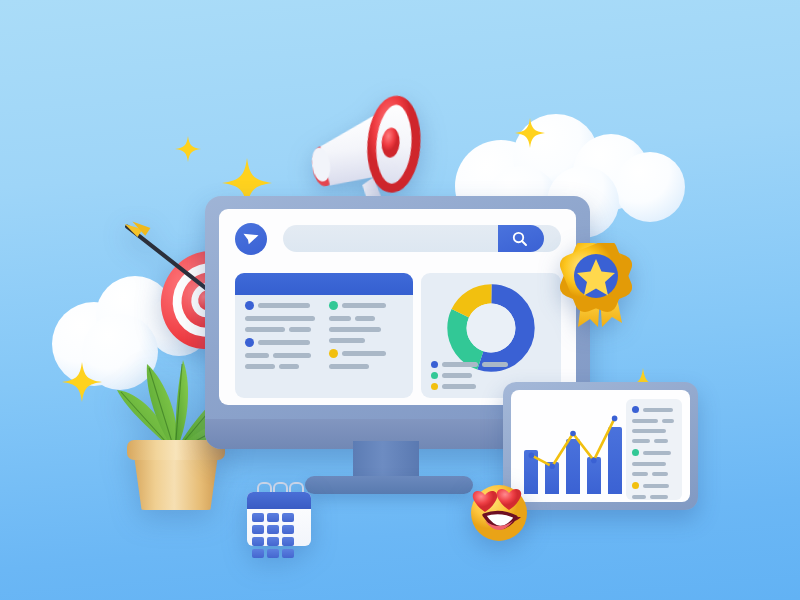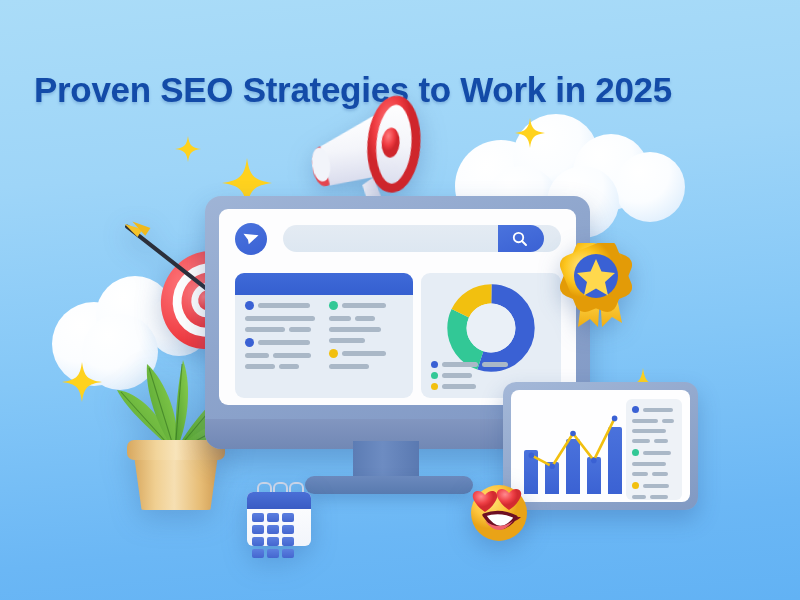--- a/index.html
+++ b/index.html
@@ -178,21 +178,20 @@
     <div class="puff" style="left:92px;top:58px;width:72px;height:72px;"></div>
   </div>
 
   <div class="cloud" style="left:52px;top:268px;width:160px;height:110px;">
     <div class="puff" style="left:0px;top:34px;width:84px;height:84px;"></div>
     <div class="puff" style="left:44px;top:8px;width:78px;height:78px;"></div>
     <div class="puff" style="left:96px;top:26px;width:62px;height:62px;"></div>
     <div class="puff" style="left:30px;top:46px;width:76px;height:76px;"></div>
   </div>
 
-  <h1 id="headline">Proven SEO Strategies to Work in 2025</h1>
 
   <div class="spark" style="left:175px;top:136px;">
     <svg width="26" height="26" viewBox="0 0 100 100">
         <path d="M50 0 C55 36 64 45 100 50 C64 55 55 64 50 100 C45 64 36 55 0 50 C36 45 45 36 50 0Z" fill="#ffd21e"></path>
       </svg>
   </div>
   <div class="spark" style="left:222px;top:158px;">
     <svg width="50" height="50" viewBox="0 0 100 100">
         <path d="M50 0 C55 36 64 45 100 50 C64 55 55 64 50 100 C45 64 36 55 0 50 C36 45 45 36 50 0Z" fill="#ffd21e"></path>
       </svg>

